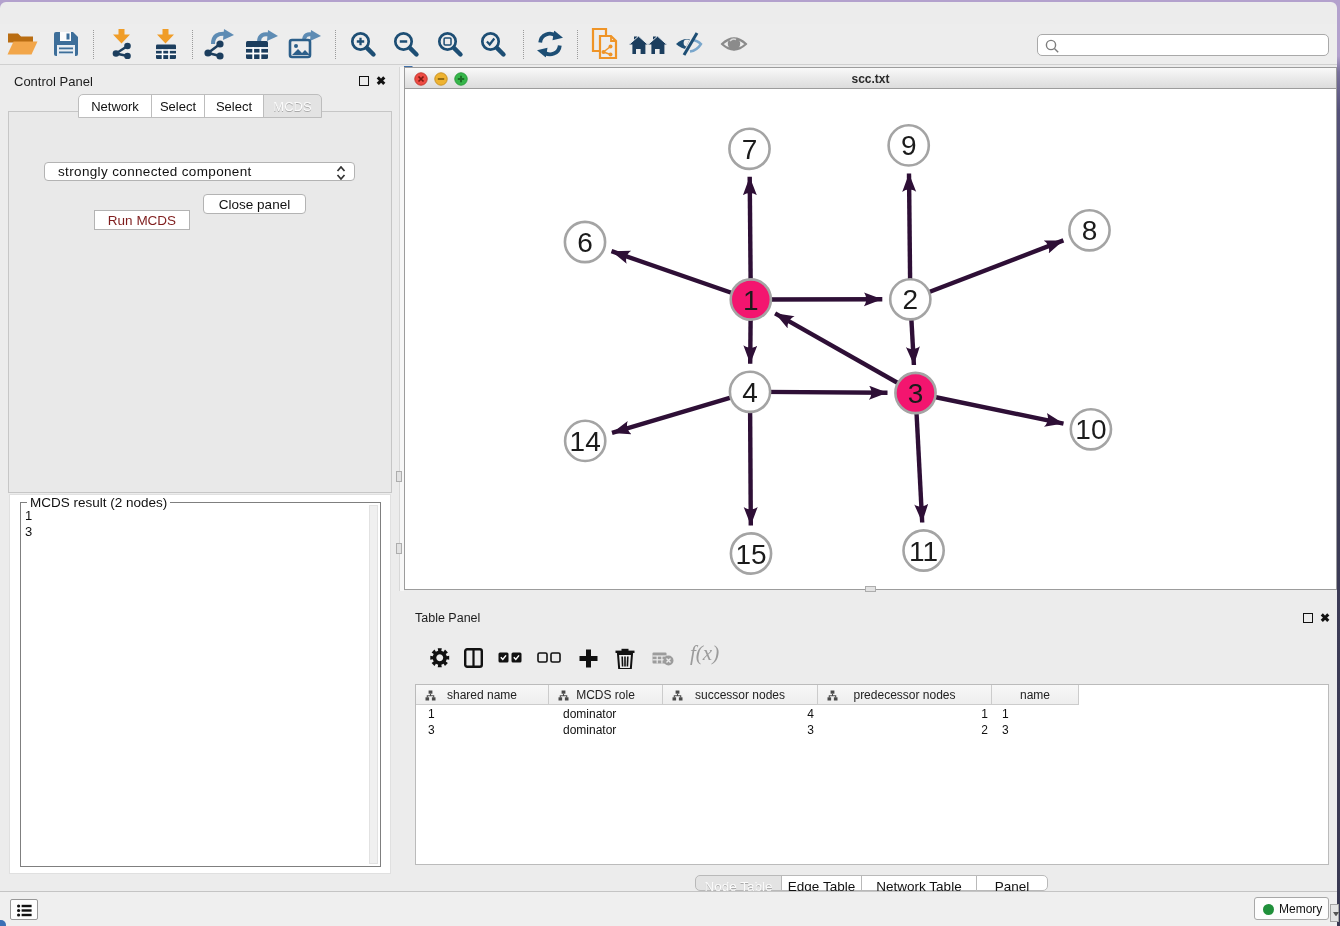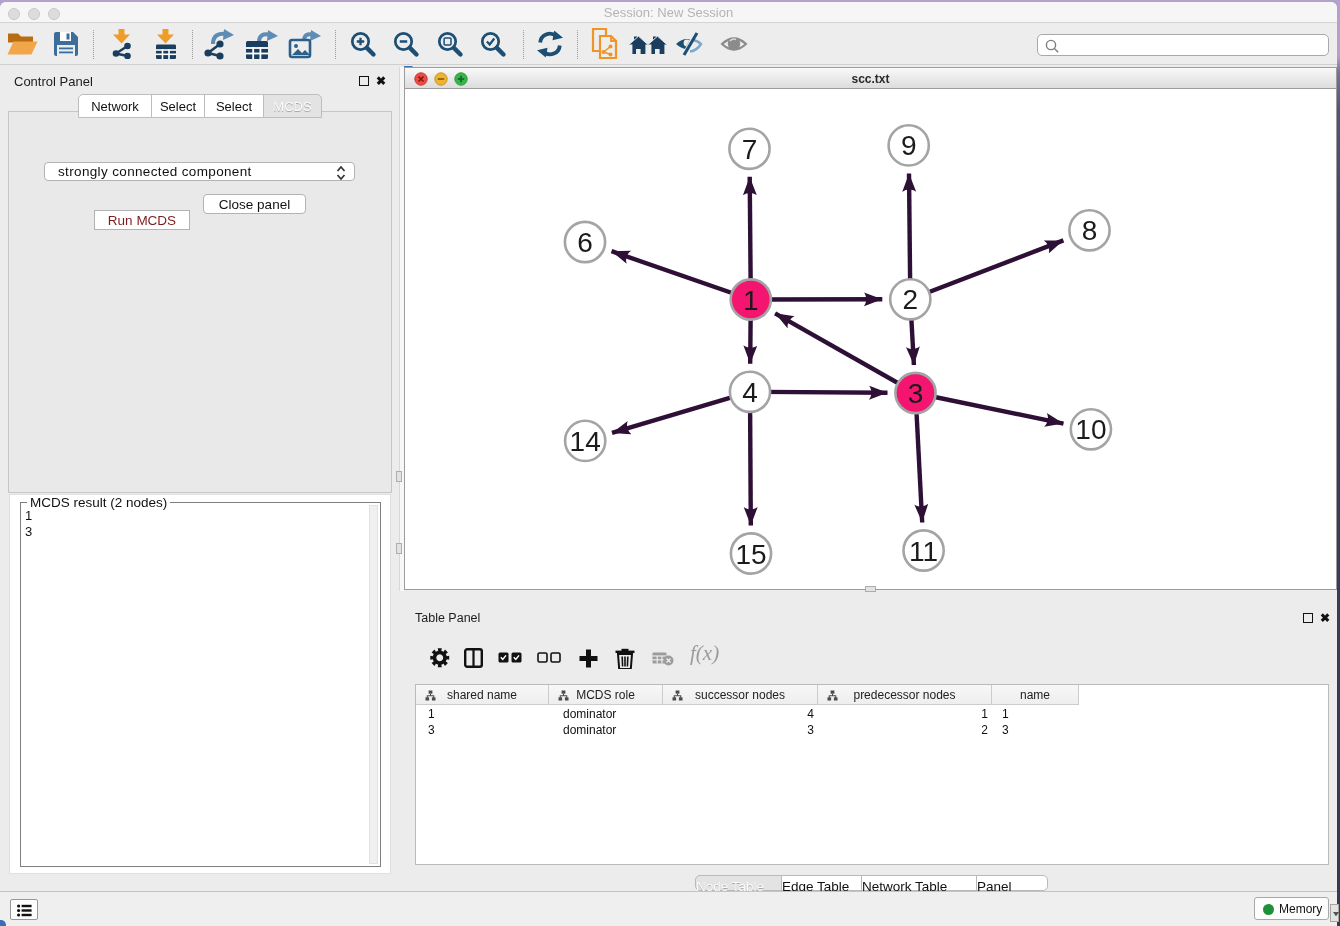--- a/index.html
+++ b/index.html
@@ -50,47 +50,41 @@
     font-size:12px; font-weight:bold; color:#2a2a2a; }
   
   #tpanel { position:absolute; left:404px; top:594px; width:933px; height:297px; background:#ececec;margin-top:8px; }
   #ttable { position:absolute; left:11px; top:80px; width:914px; height:181px;
     background:#fff; border:1px solid #bbb; }
   .th { position:absolute; top:0; height:20px; background:linear-gradient(180deg,#f7f7f7,#eee);
     border-right:1px solid #ccc; border-bottom:1px solid #ccc;
     font-size:12px; color:#222; text-align:center; line-height:20px; }
   .th > svg { position:absolute; left:9px; top:4.5px; }
   .td { position:absolute; font-size:12px; color:#111; height:16px; line-height:16px; }
-  .btabs { position:absolute; top:271px; height:16px; line-height:21px; font-size:13.5px; 
+  .btabs { position:absolute; top:271px; height:16px; line-height:21px; font-size:13.5px; text-align:center;
     background:#fff; border:1px solid #b9b9b9; color:#111; }
   .btabs.tabsel { background:#e3e3e3; color:#fbfbfb; text-shadow:0 1px 0 #aaa; }
   
   #statusbar { position:absolute; left:0; bottom:0; width:1337px; height:35px;
     background:#efefef; border-top:1px solid #c4c4c4; }
 </style>
 </head>
 <body>
 <svg width="0" height="0" style="position:absolute;">
   <defs>
     <g id="hix">
       <rect x="3.6" y="0.5" width="3.8" height="3.2" fill="#4a4a4a"></rect>
       <path d="M5.5,3.7 v2 M2.3,7.5 v-1.8 h6.4 v1.8" fill="none" stroke="#4a4a4a" stroke-width="1.1"></path>
       <rect x="0.5" y="7.3" width="3.6" height="3.2" fill="#4a4a4a"></rect>
       <rect x="6.9" y="7.3" width="3.6" height="3.2" fill="#4a4a4a"></rect>
     </g>
   </defs>
 </svg>
 <div id="desk-right"></div>
 <div id="win">
-  <div id="titlebar">
-    <div class="tl" style="left:8px;"></div>
-    <div class="tl" style="left:28px;"></div>
-    <div class="tl" style="left:48px;"></div>
-    <div id="titletext">Session: New Session</div>
-  </div>
   <div id="toolbar">
     <svg class="tbi" style="left:22px;" width="34" height="27" viewBox="0 0 34 27">
       <path d="M3,3 h10 l3,3 h12 v6 h-25 z" fill="#b96d12"></path>
       <path d="M8.5,11 h24 l-6,13 h-24 z" fill="#f2a64a"></path>
     </svg>
     <svg class="tbi" style="left:66px;" width="26" height="26" viewBox="0 0 26 26">
       <path d="M1,3 a2,2 0 0 1 2,-2 h17 l5,5 v17 a2,2 0 0 1 -2,2 h-20 a2,2 0 0 1 -2,-2 z" fill="#3d6e99"></path>
       <rect x="7" y="1" width="11" height="9" fill="#fdfdfd"></rect>
       <rect x="13.5" y="2.5" width="3" height="6" fill="#3d6e99"></rect>
       <rect x="4" y="14" width="18" height="11" fill="#e9eef3"></rect>

